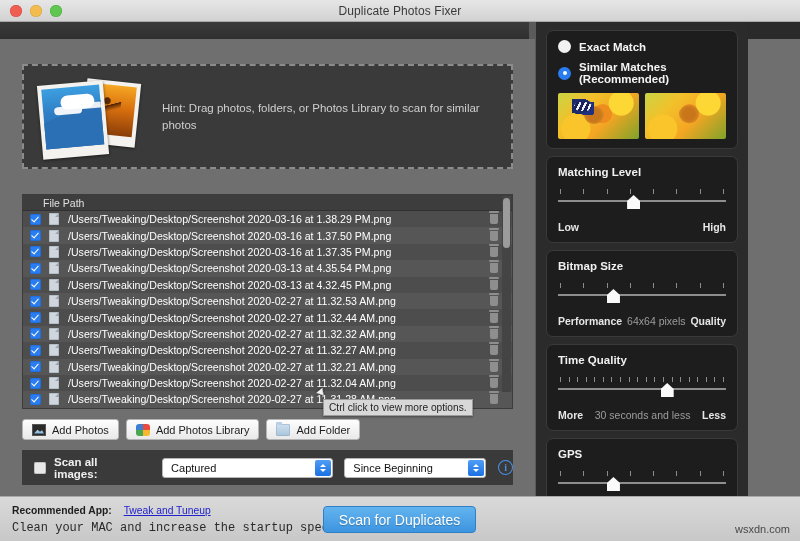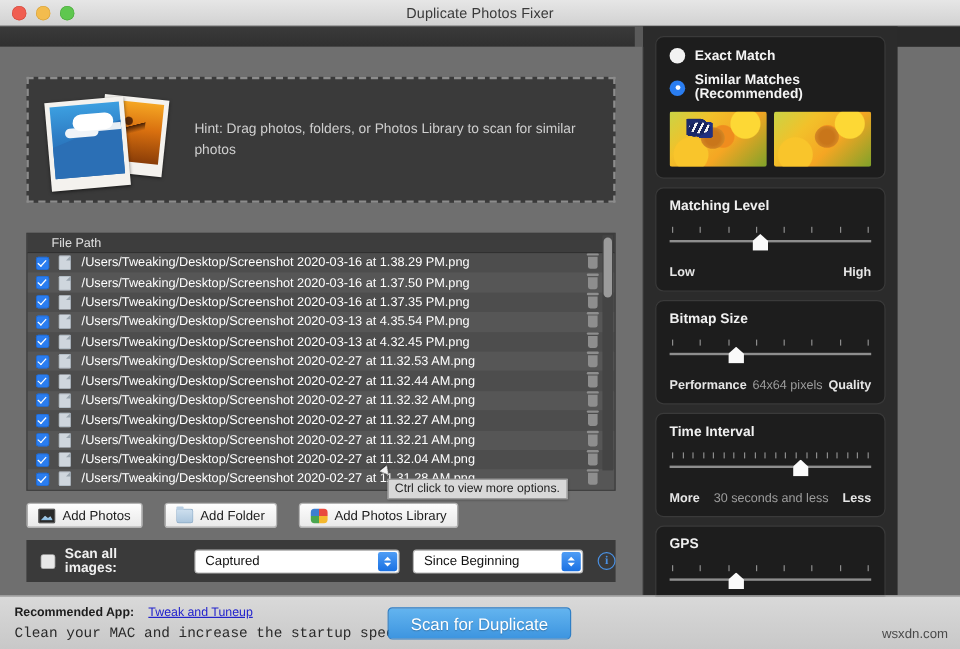--- a/index.html
+++ b/index.html
@@ -178,21 +178,21 @@
   .tooltip {
     position: absolute; left: 323px; top: 360px;
     background: #d8d8d8; border: 1px solid #9a9a9a;
     color: #1e1e1e; font-size: 10.2px;
     padding: 2px 5px; white-space: nowrap; z-index: 29;
     box-shadow: 0 1px 2px rgba(0,0,0,.35);
   }
 
   
   .addrow {
-    position: absolute; left: 22px; top: 380px; display: flex; gap: 18px;
+    position: absolute; left: 22px; top: 380px; display: flex; gap: 7px;
   }
   .addbtn {
     height: 21px; background: linear-gradient(to bottom,#fdfdfd,#e9e9e9);
     border: 1px solid #b4b4b4; border-radius: 3px;
     display: flex; align-items: center; padding: 0 9px;
     font-size: 11px; color: #1c1c1c;
   }
   .addbtn .bicon { width: 14px; height: 12px; margin-right: 6px; flex: none; border-radius: 1px; }
   .bicon.photos {
     background: #2a2a2a; position: relative; box-shadow: inset 0 0 0 1px #555;
@@ -466,26 +466,26 @@
 
     <div class="tooltip">Ctrl click to view more options.</div>
     <div class="cursor"></div>
 
     <div class="addrow">
       <div class="addbtn">
         <span class="bicon photos"></span>
         <span>Add Photos</span>
       </div>
       <div class="addbtn">
+        <span class="bicon library"></span>
+        <span>Add Photos Library</span>
+      </div>
+      <div class="addbtn">
         <span class="bicon folder"></span>
         <span>Add Folder</span>
-      </div>
-      <div class="addbtn">
-        <span class="bicon library"></span>
-        <span>Add Photos Library</span>
       </div>
     </div>
 
     <div class="scanbar">
       <div class="chk-empty"></div>
       <div class="lbl">Scan all images:</div>
       <div class="popup captured">
         <span>Captured</span>
         <span class="stepper">
             <i class="up"></i>
@@ -566,21 +566,21 @@
             <div class="track"></div>
             <div class="knob" style="left:33%"></div>
           </div>
           <div class="slider-labels">
             <span class="lo">Performance</span>
             <span class="mid">64x64 pixels</span>
             <span class="hi">Quality</span>
           </div>
         </div>
         <div class="card">
-          <div class="card-title">Time Interval</div>
+          <div class="card-title">Time Quality</div>
           <div class="slider">
             <div class="ticks">
               <span></span>
               <span></span>
               <span></span>
               <span></span>
               <span></span>
               <span></span>
               <span></span>
               <span></span>
@@ -633,17 +633,17 @@
   </div>
 
   <div class="bottombar">
     <div class="rec-wrap">
       <div class="rec-line1">
         <b>Recommended App:</b>
         <span class="rec-link">Tweak and Tuneup</span>
       </div>
       <div class="rec-line2">Clean your MAC and increase the startup speed.</div>
     </div>
-    <div class="scanbtn">Scan for Duplicate</div>
+    <div class="scanbtn">Scan for Duplicates</div>
     <div class="watermark">wsxdn.com</div>
   </div>
 
 </div>
 
 </body></html>

